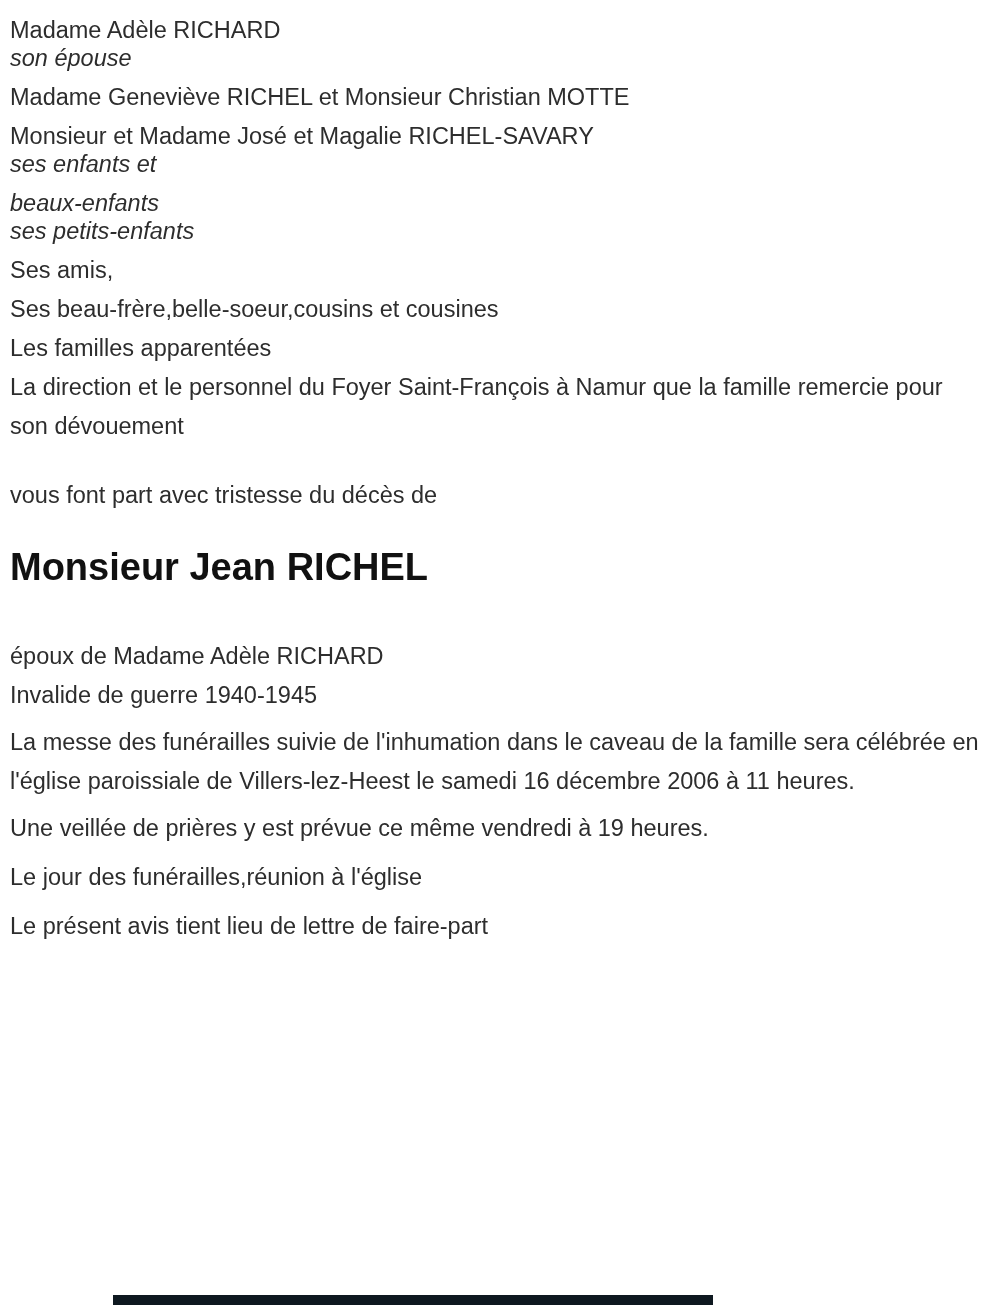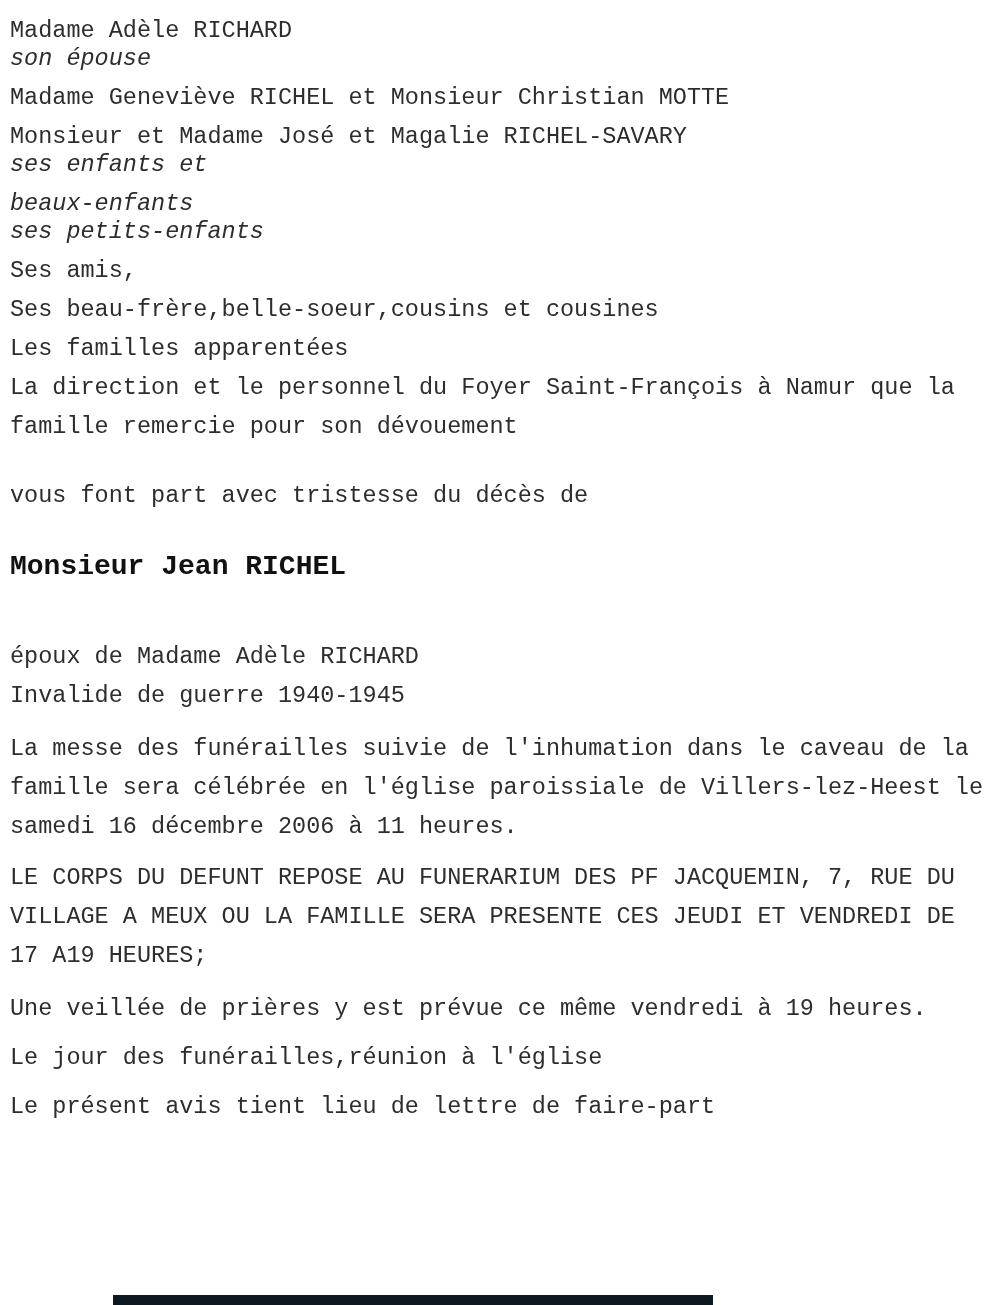--- a/index.html
+++ b/index.html
@@ -12,39 +12,38 @@
     height: 1305px;
     position: relative;
     overflow: hidden;
     font-family: "Liberation Sans", "DejaVu Sans", sans-serif;
     color: #2d2d2d;
   }
   .page {
     padding: 11px 15px 0 10px;
     font-size: 23.5px;
     line-height: 39px;
-    font-family: Liberation Mono, monospace;
   }
   p { margin: 0; }
   .right {
     font-style: italic;
   }
   .tight { margin-top: -11px; }
   .gap-announce { margin-top: 30px; }
   h1.deceased {
-    font-size: 28px;
+    font-size: 38px;
     line-height: 48px;
     margin: 28px 0 0 0;
     font-weight: 700;
     color: #111111;
     letter-spacing: 0;
   }
   .gap-epoux { margin-top: 46px; }
   .gap-ne { margin-top: 42px; }
-  .gap-s { margin-top: 14px; }
+  .gap-s { margin-top: 8px; }
   .gap-m { margin-top: 12px; }
   .gap-l { margin-top: 10px; }
   .bottom-bar {
     position: absolute;
     left: 113px;
     bottom: 0;
     width: 600px;
     height: 10px;
     background: #0e1820;
   }
@@ -72,21 +71,20 @@
   <p class="gap-announce">vous font part avec tristesse du décès de</p>
 
   <h1 class="deceased">Monsieur Jean RICHEL</h1>
 
   <p class="gap-epoux">époux de Madame Adèle RICHARD</p>
   <p>Invalide de guerre 1940-1945</p>
 
 
   <p class="gap-s">La messe des funérailles suivie de l'inhumation dans le caveau de la famille sera célébrée en l'église paroissiale de Villers-lez-Heest le samedi 16 décembre 2006 à 11 heures.</p>
 
-  <p class="gap-m">LE CORPS DU DEFUNT REPOSE AU FUNERARIUM DES PF JACQUEMIN, 7, RUE DU VILLAGE A MEUX OU LA FAMILLE SERA PRESENTE CES JEUDI ET VENDREDI DE 17 A19 HEURES;</p>
 
   <p class="gap-s">Une veillée de prières y est prévue ce même vendredi à 19 heures.</p>
 
   <p class="gap-l">Le jour des funérailles,réunion à l'église</p>
 
   <p class="gap-l">Le présent avis tient lieu de lettre de faire-part</p>
 
 </div>
 
 <div class="bottom-bar"></div>

